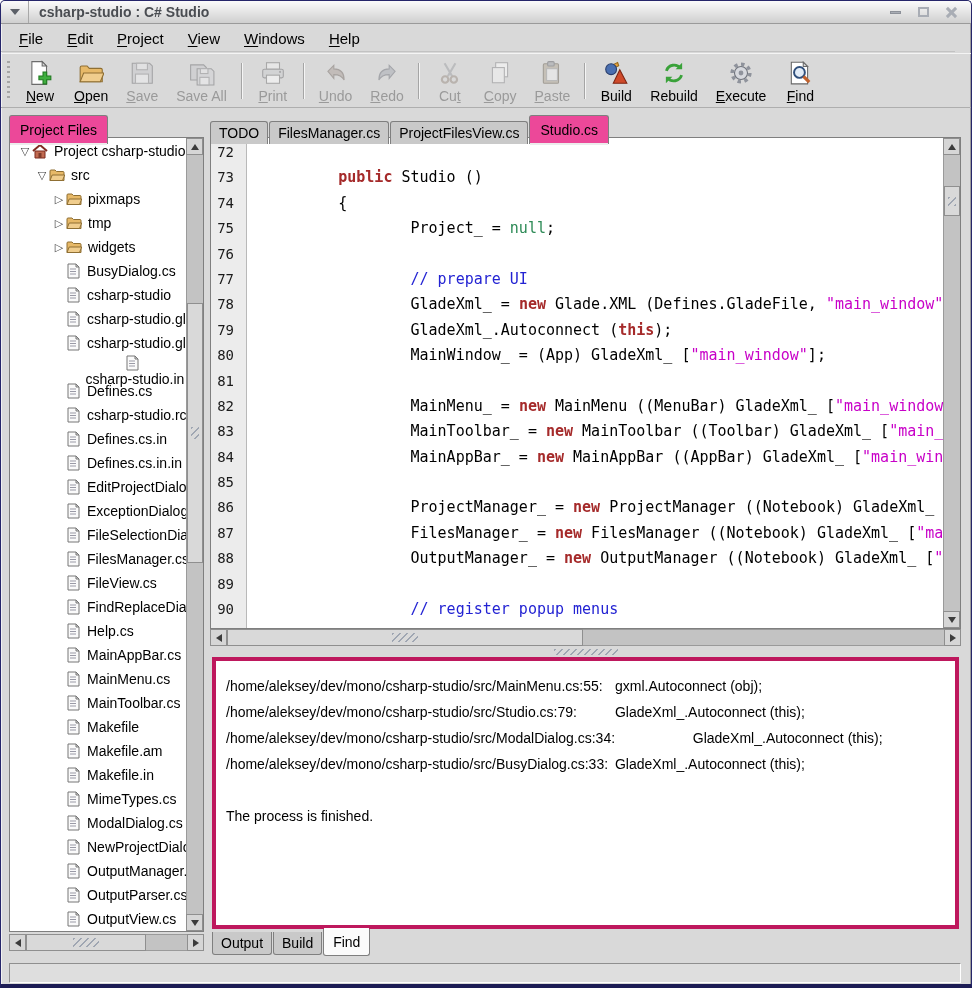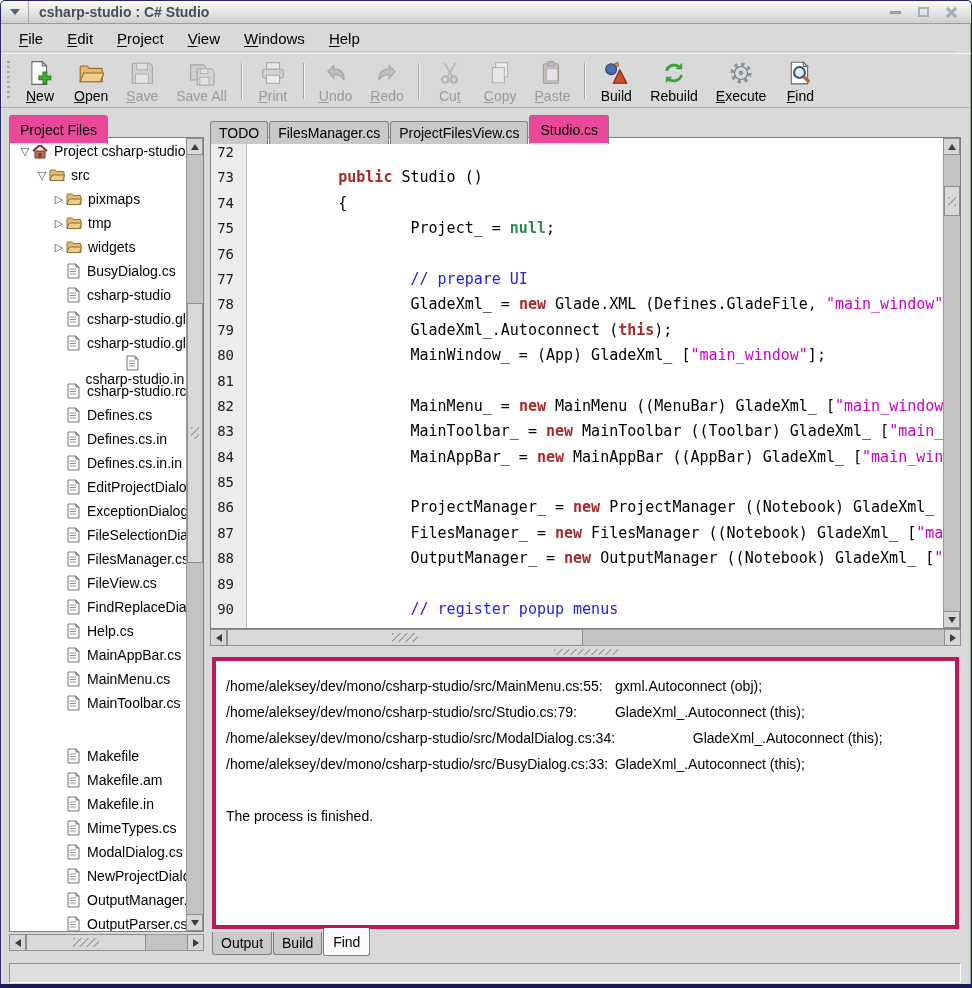--- a/index.html
+++ b/index.html
@@ -88,21 +88,21 @@
   .editor-frame{position:absolute;left:0;top:26px;width:751px;height:492px;background:#ffffff;
     border:1px solid #7f7f7f;overflow:hidden;}
   .gutter-bg{position:absolute;left:0;top:0;bottom:0;width:36px;background:#ececec;border-right:1px solid #b9b9b9;}
   .code{position:absolute;left:0;top:2px;right:17px;bottom:0;overflow:hidden;}
   .code-line{display:flex;height:25.4px;gap:16px;}
   .ln{flex:0 0 30px;text-align:right;padding-right:7px;font-family:"DejaVu Sans Mono",monospace;
     font-size:14px;line-height:25.4px;color:#1a1a1a;}
   .lt{white-space:pre;font-family:"DejaVu Sans Mono",monospace;font-size:15px;line-height:25.4px;padding-left:9px;color:#000;}
   .tk-p{color:#000;}
   .tk-k{color:var(--keyword);font-weight:bold;}
-  .tk-g{color:var(--literal);font-weight:bold;margin-top:24px;}
+  .tk-g{color:var(--literal);font-weight:normal;margin-top:24px;}
   .tk-s{color:var(--string);}
   .tk-c{color:var(--comment);}
   .editor-hscroll{left:0;top:518px;width:751px;}
   
   .splitter{position:absolute;left:0;top:536px;width:751px;height:10px;display:flex;align-items:center;justify-content:center;}
   .splitter-grip{width:64px;height:6px;
     background-image:repeating-linear-gradient(135deg,#9fa6b2 0 1.5px,transparent 1.5px 5px);}
   
   .output-frame{position:absolute;left:2px;top:546px;width:747px;height:272px;background:#ffffff;
     border:4px solid #be185d;padding:12px 10px;overflow:hidden;}
@@ -397,40 +397,40 @@
             <span class="tree-label">csharp-studio.in</span>
           </div>
           <div class="tree-row" style="padding-left: 55px;">
             <span class="tree-icon">
               <svg viewBox="0 0 16 16">
                 <path d="M3 1h8l3 3v11H3z" fill="#fafafa" stroke="#777"></path>
                 <path d="M11 1l3 3h-3z" fill="#dddddd" stroke="#777"></path>
                 <path d="M5 6h6M5 8.5h6M5 11h6" stroke="#9a9aa6" stroke-width="1"></path>
               </svg>
             </span>
+            <span class="tree-label">Defines.cs</span>
+          </div>
+          <div class="tree-row" style="padding-left: 55px;">
+            <span class="tree-icon">
+              <svg viewBox="0 0 16 16">
+                <path d="M3 1h8l3 3v11H3z" fill="#fafafa" stroke="#777"></path>
+                <path d="M11 1l3 3h-3z" fill="#dddddd" stroke="#777"></path>
+                <path d="M5 6h6M5 8.5h6M5 11h6" stroke="#9a9aa6" stroke-width="1"></path>
+              </svg>
+            </span>
             <span class="tree-label">csharp-studio.rc</span>
           </div>
           <div class="tree-row" style="padding-left: 55px;">
             <span class="tree-icon">
               <svg viewBox="0 0 16 16">
                 <path d="M3 1h8l3 3v11H3z" fill="#fafafa" stroke="#777"></path>
                 <path d="M11 1l3 3h-3z" fill="#dddddd" stroke="#777"></path>
                 <path d="M5 6h6M5 8.5h6M5 11h6" stroke="#9a9aa6" stroke-width="1"></path>
               </svg>
             </span>
-            <span class="tree-label">Defines.cs</span>
-          </div>
-          <div class="tree-row" style="padding-left: 55px;">
-            <span class="tree-icon">
-              <svg viewBox="0 0 16 16">
-                <path d="M3 1h8l3 3v11H3z" fill="#fafafa" stroke="#777"></path>
-                <path d="M11 1l3 3h-3z" fill="#dddddd" stroke="#777"></path>
-                <path d="M5 6h6M5 8.5h6M5 11h6" stroke="#9a9aa6" stroke-width="1"></path>
-              </svg>
-            </span>
             <span class="tree-label">Defines.cs.in</span>
           </div>
           <div class="tree-row" style="padding-left: 55px;">
             <span class="tree-icon">
               <svg viewBox="0 0 16 16">
                 <path d="M3 1h8l3 3v11H3z" fill="#fafafa" stroke="#777"></path>
                 <path d="M11 1l3 3h-3z" fill="#dddddd" stroke="#777"></path>
                 <path d="M5 6h6M5 8.5h6M5 11h6" stroke="#9a9aa6" stroke-width="1"></path>
               </svg>
             </span>
@@ -529,21 +529,21 @@
           <div class="tree-row" style="padding-left: 55px;">
             <span class="tree-icon">
               <svg viewBox="0 0 16 16">
                 <path d="M3 1h8l3 3v11H3z" fill="#fafafa" stroke="#777"></path>
                 <path d="M11 1l3 3h-3z" fill="#dddddd" stroke="#777"></path>
                 <path d="M5 6h6M5 8.5h6M5 11h6" stroke="#9a9aa6" stroke-width="1"></path>
               </svg>
             </span>
             <span class="tree-label">MainToolbar.cs</span>
           </div>
-          <div class="tree-row" style="padding-left: 55px; margin-top: 29px;">
+          <div class="tree-row" style="padding-left: 55px;">
             <span class="tree-icon">
               <svg viewBox="0 0 16 16">
                 <path d="M3 1h8l3 3v11H3z" fill="#fafafa" stroke="#777"></path>
                 <path d="M11 1l3 3h-3z" fill="#dddddd" stroke="#777"></path>
                 <path d="M5 6h6M5 8.5h6M5 11h6" stroke="#9a9aa6" stroke-width="1"></path>
               </svg>
             </span>
             <span class="tree-label">Makefile</span>
           </div>
           <div class="tree-row" style="padding-left: 55px;">

